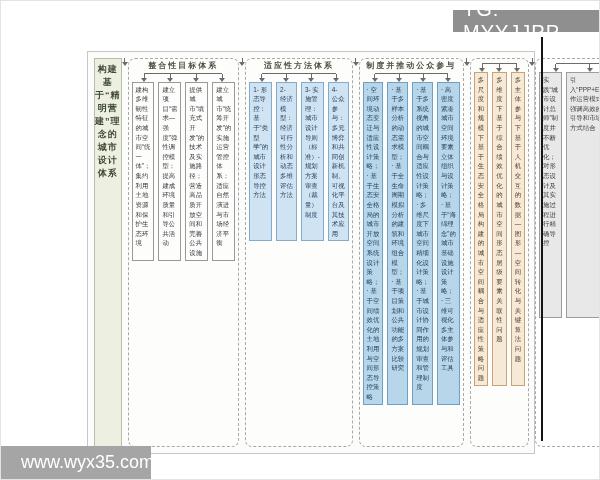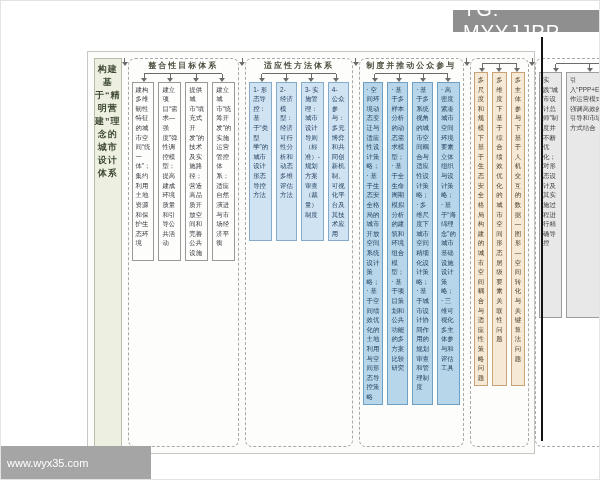--- a/index.html
+++ b/index.html
@@ -20,22 +20,22 @@
     border:1px solid #e3e3e3;
   }
   
   .wm-top{
     position:absolute;top:9px;left:452px;right:0;height:22px;
     background:var(--wm-top-bg);color:#fff;font-size:20px;
     display:flex;align-items:center;padding-left:10px;letter-spacing:1px;z-index:5;
   }
   .wm-bottom{
     position:absolute;left:0;bottom:0;width:150px;height:33px;
-    background:var(--wm-bottom-bg);color:#fff;font-size:11px;
-    display:flex;align-items:center;padding-left:6px;z-index:5;
+    background:var(--wm-bottom-bg);color:#fff;font-size:18px;
+    display:flex;align-items:center;padding-left:20px;z-index:5;
   }
   .vline{
     position:absolute;left:540px;top:36px;width:2px;height:404px;
     background:#141414;z-index:4;
   }
   
   .frame{
     position:absolute;left:86px;top:50px;width:448px;height:403px;
     border:1px solid #c6c6c4;background:#fcfcfa;
     padding:6px;display:flex;flex-direction:row;justify-content:space-between;

